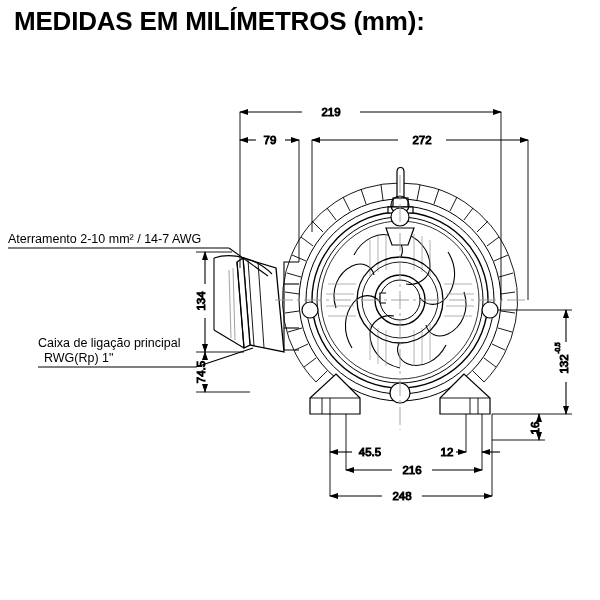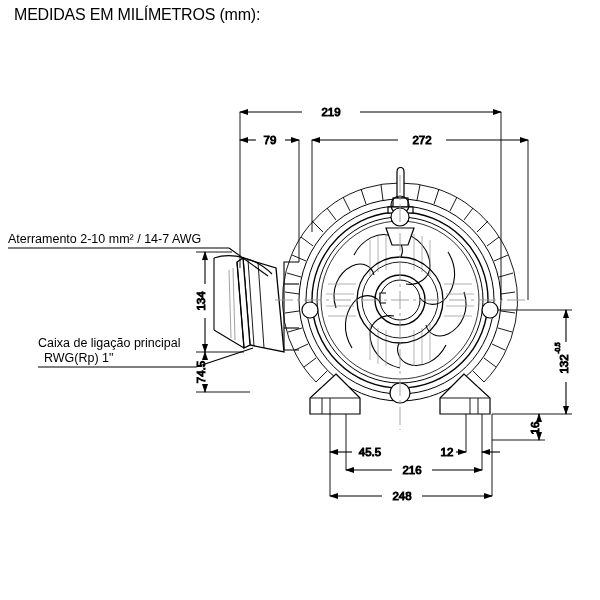--- a/index.html
+++ b/index.html
@@ -17,22 +17,22 @@
   #sheet {
     position: relative;
     width: 600px;
     height: 600px;
     background: #ffffff;
   }
   #title {
     position: absolute;
     left: 14px;
     top: 6px;
-    font-size: 16px;
-    font-weight: normal;
+    font-size: 26px;
+    font-weight: bold;
     letter-spacing: -0.2px;
     white-space: nowrap;
   }
   #drawing {
     position: absolute;
     left: 0;
     top: 0;
     width: 600px;
     height: 600px;
   }

